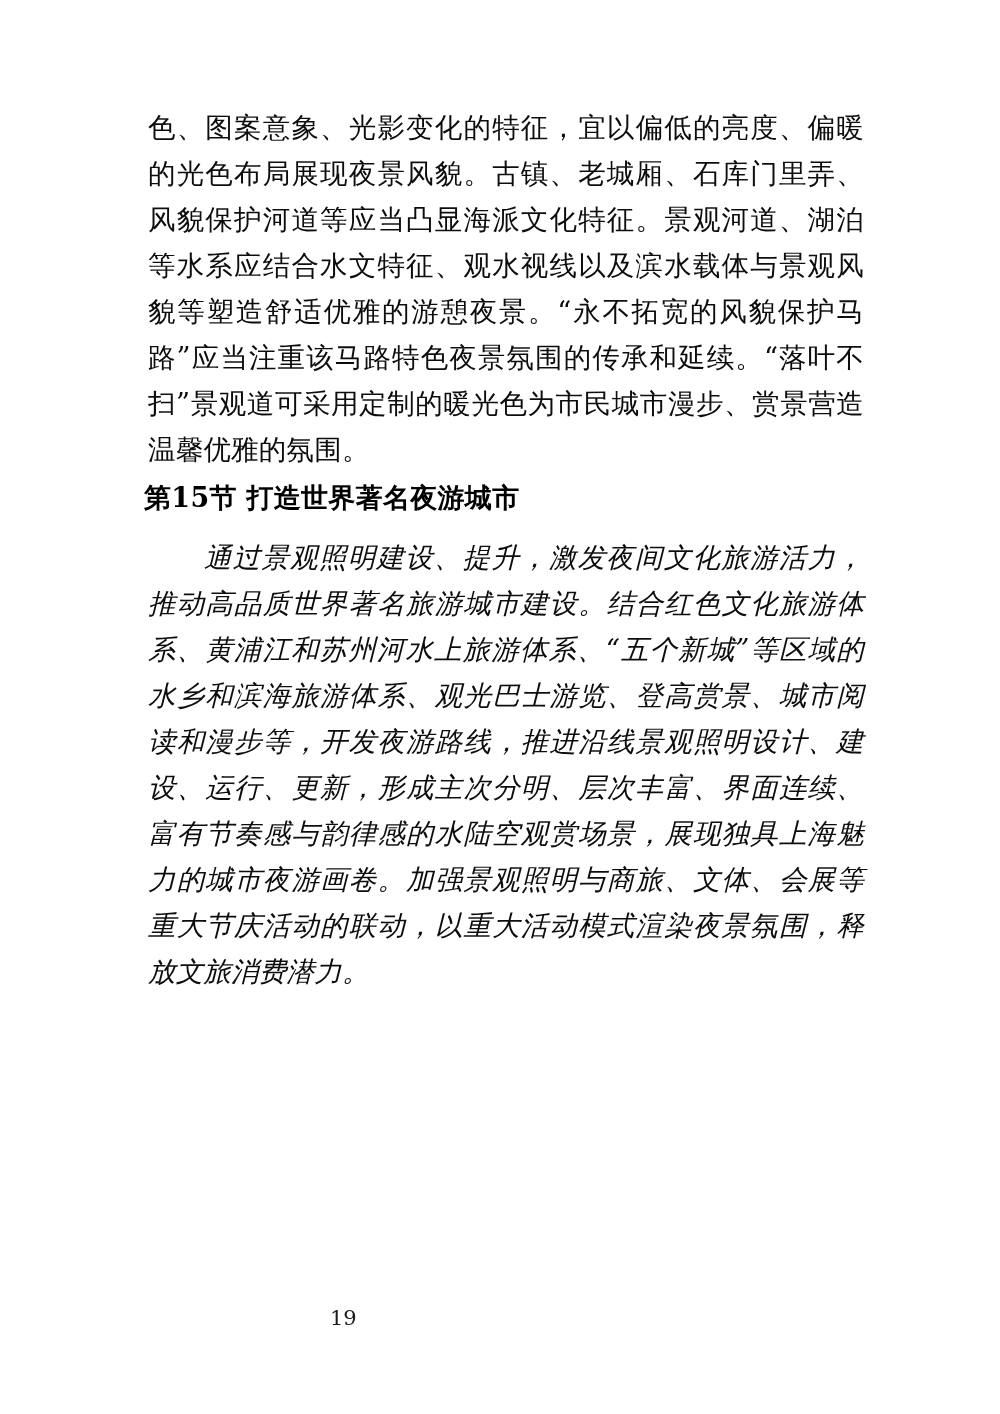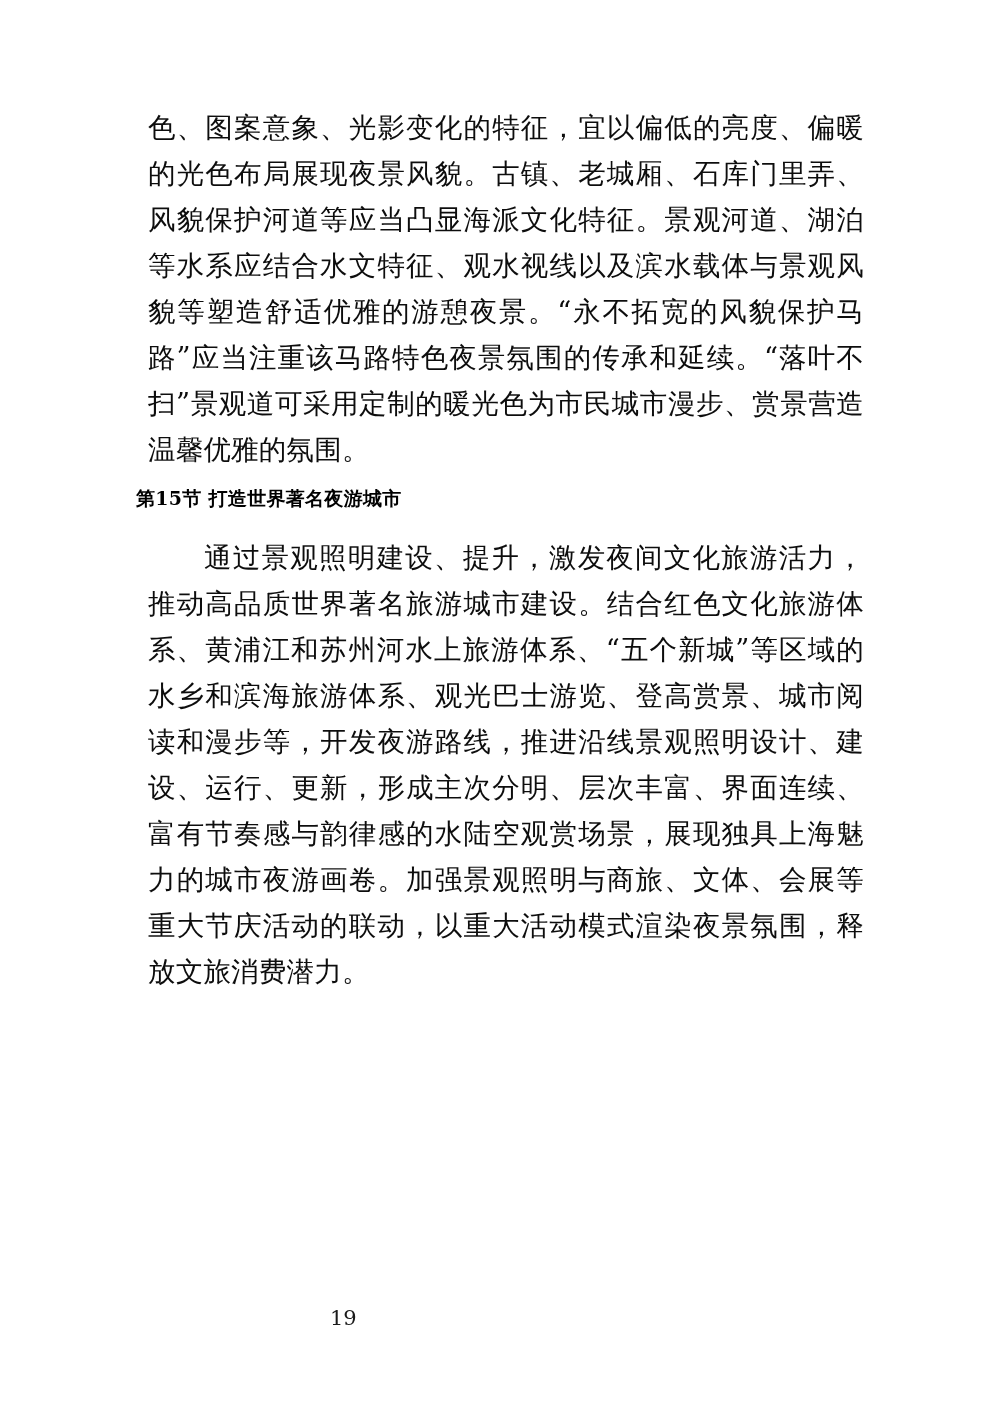--- a/index.html
+++ b/index.html
@@ -28,26 +28,27 @@
     text-justify: inter-ideograph;
     letter-spacing: 0.2px;
     margin: 0;
     color: #0d0d0d;
     text-indent: 0;
     word-break: break-all;
     -webkit-font-smoothing: antialiased;
   }
   .para.indent {
     text-indent: 56px;
+    font-style: italic;
   }
   .heading {
     position: absolute;
-    left: 136px;
+    left: 144px;
     width: 716px;
-    font-size: 19px;
+    font-size: 27px;
     line-height: 40px;
     font-weight: bold;
     margin: 0;
     color: #000000;
     letter-spacing: 0.3px;
   }
   .page-number {
     position: absolute;
     left: 0;
     width: 1000px;

